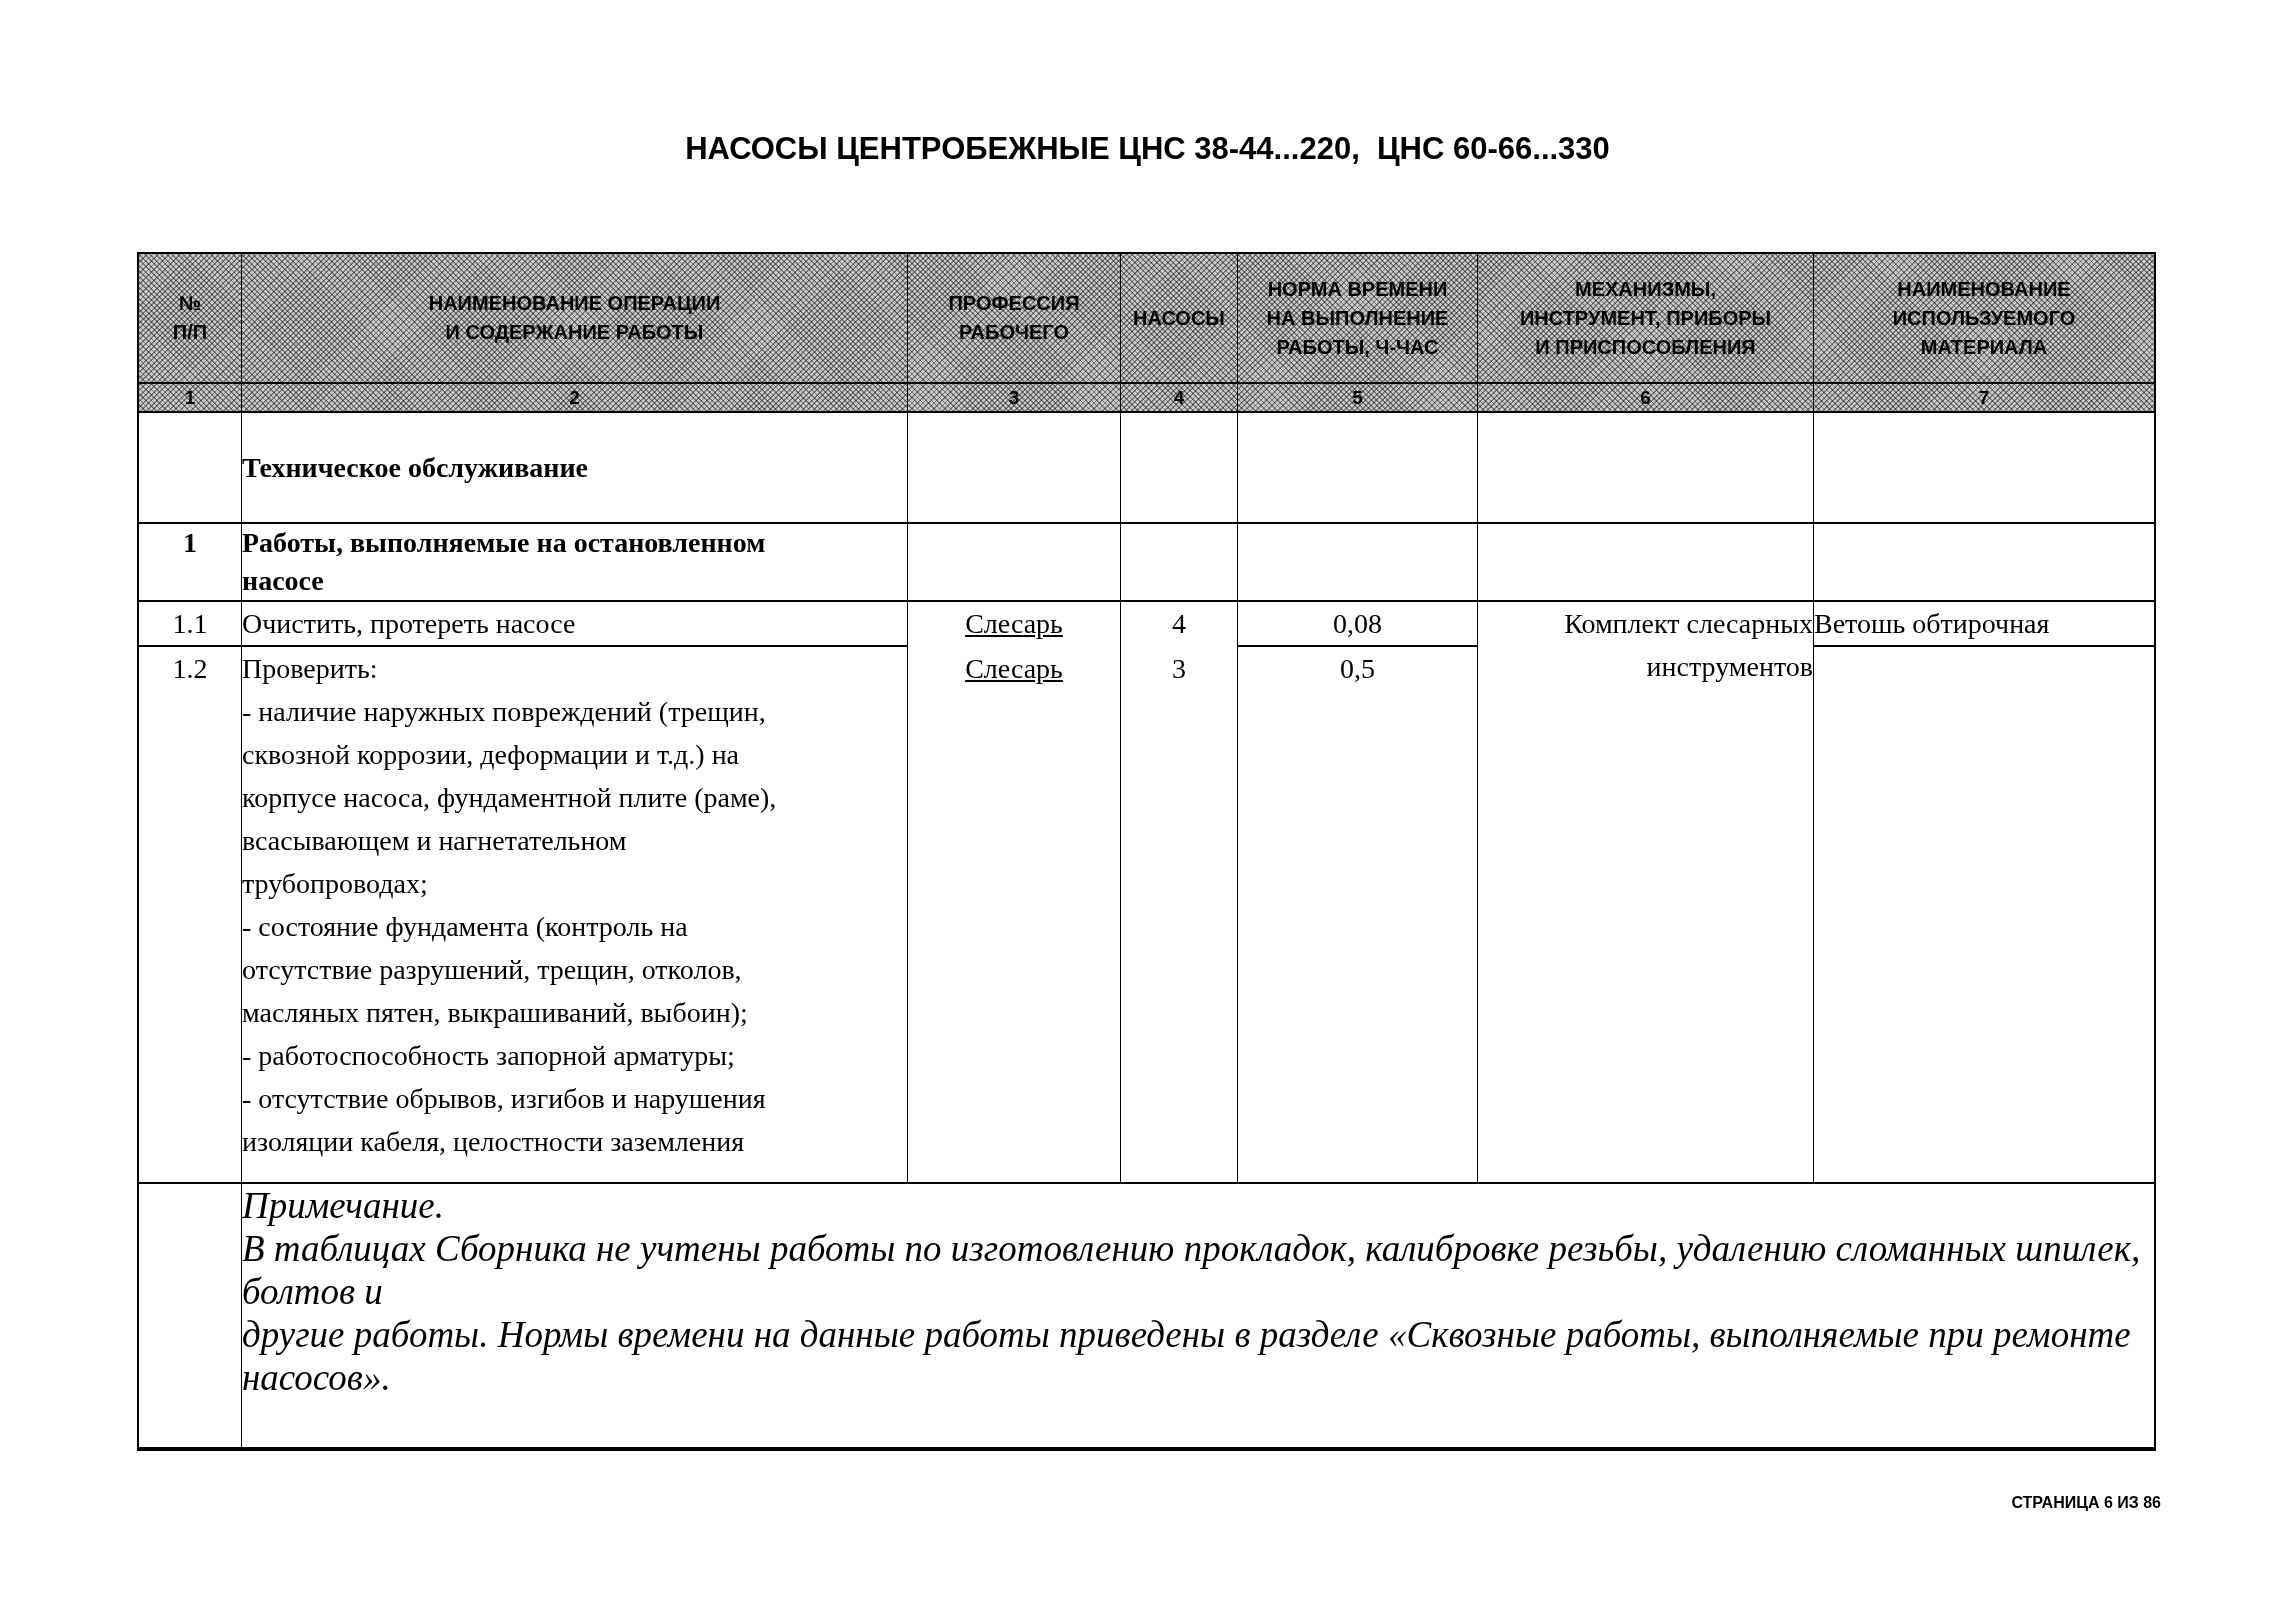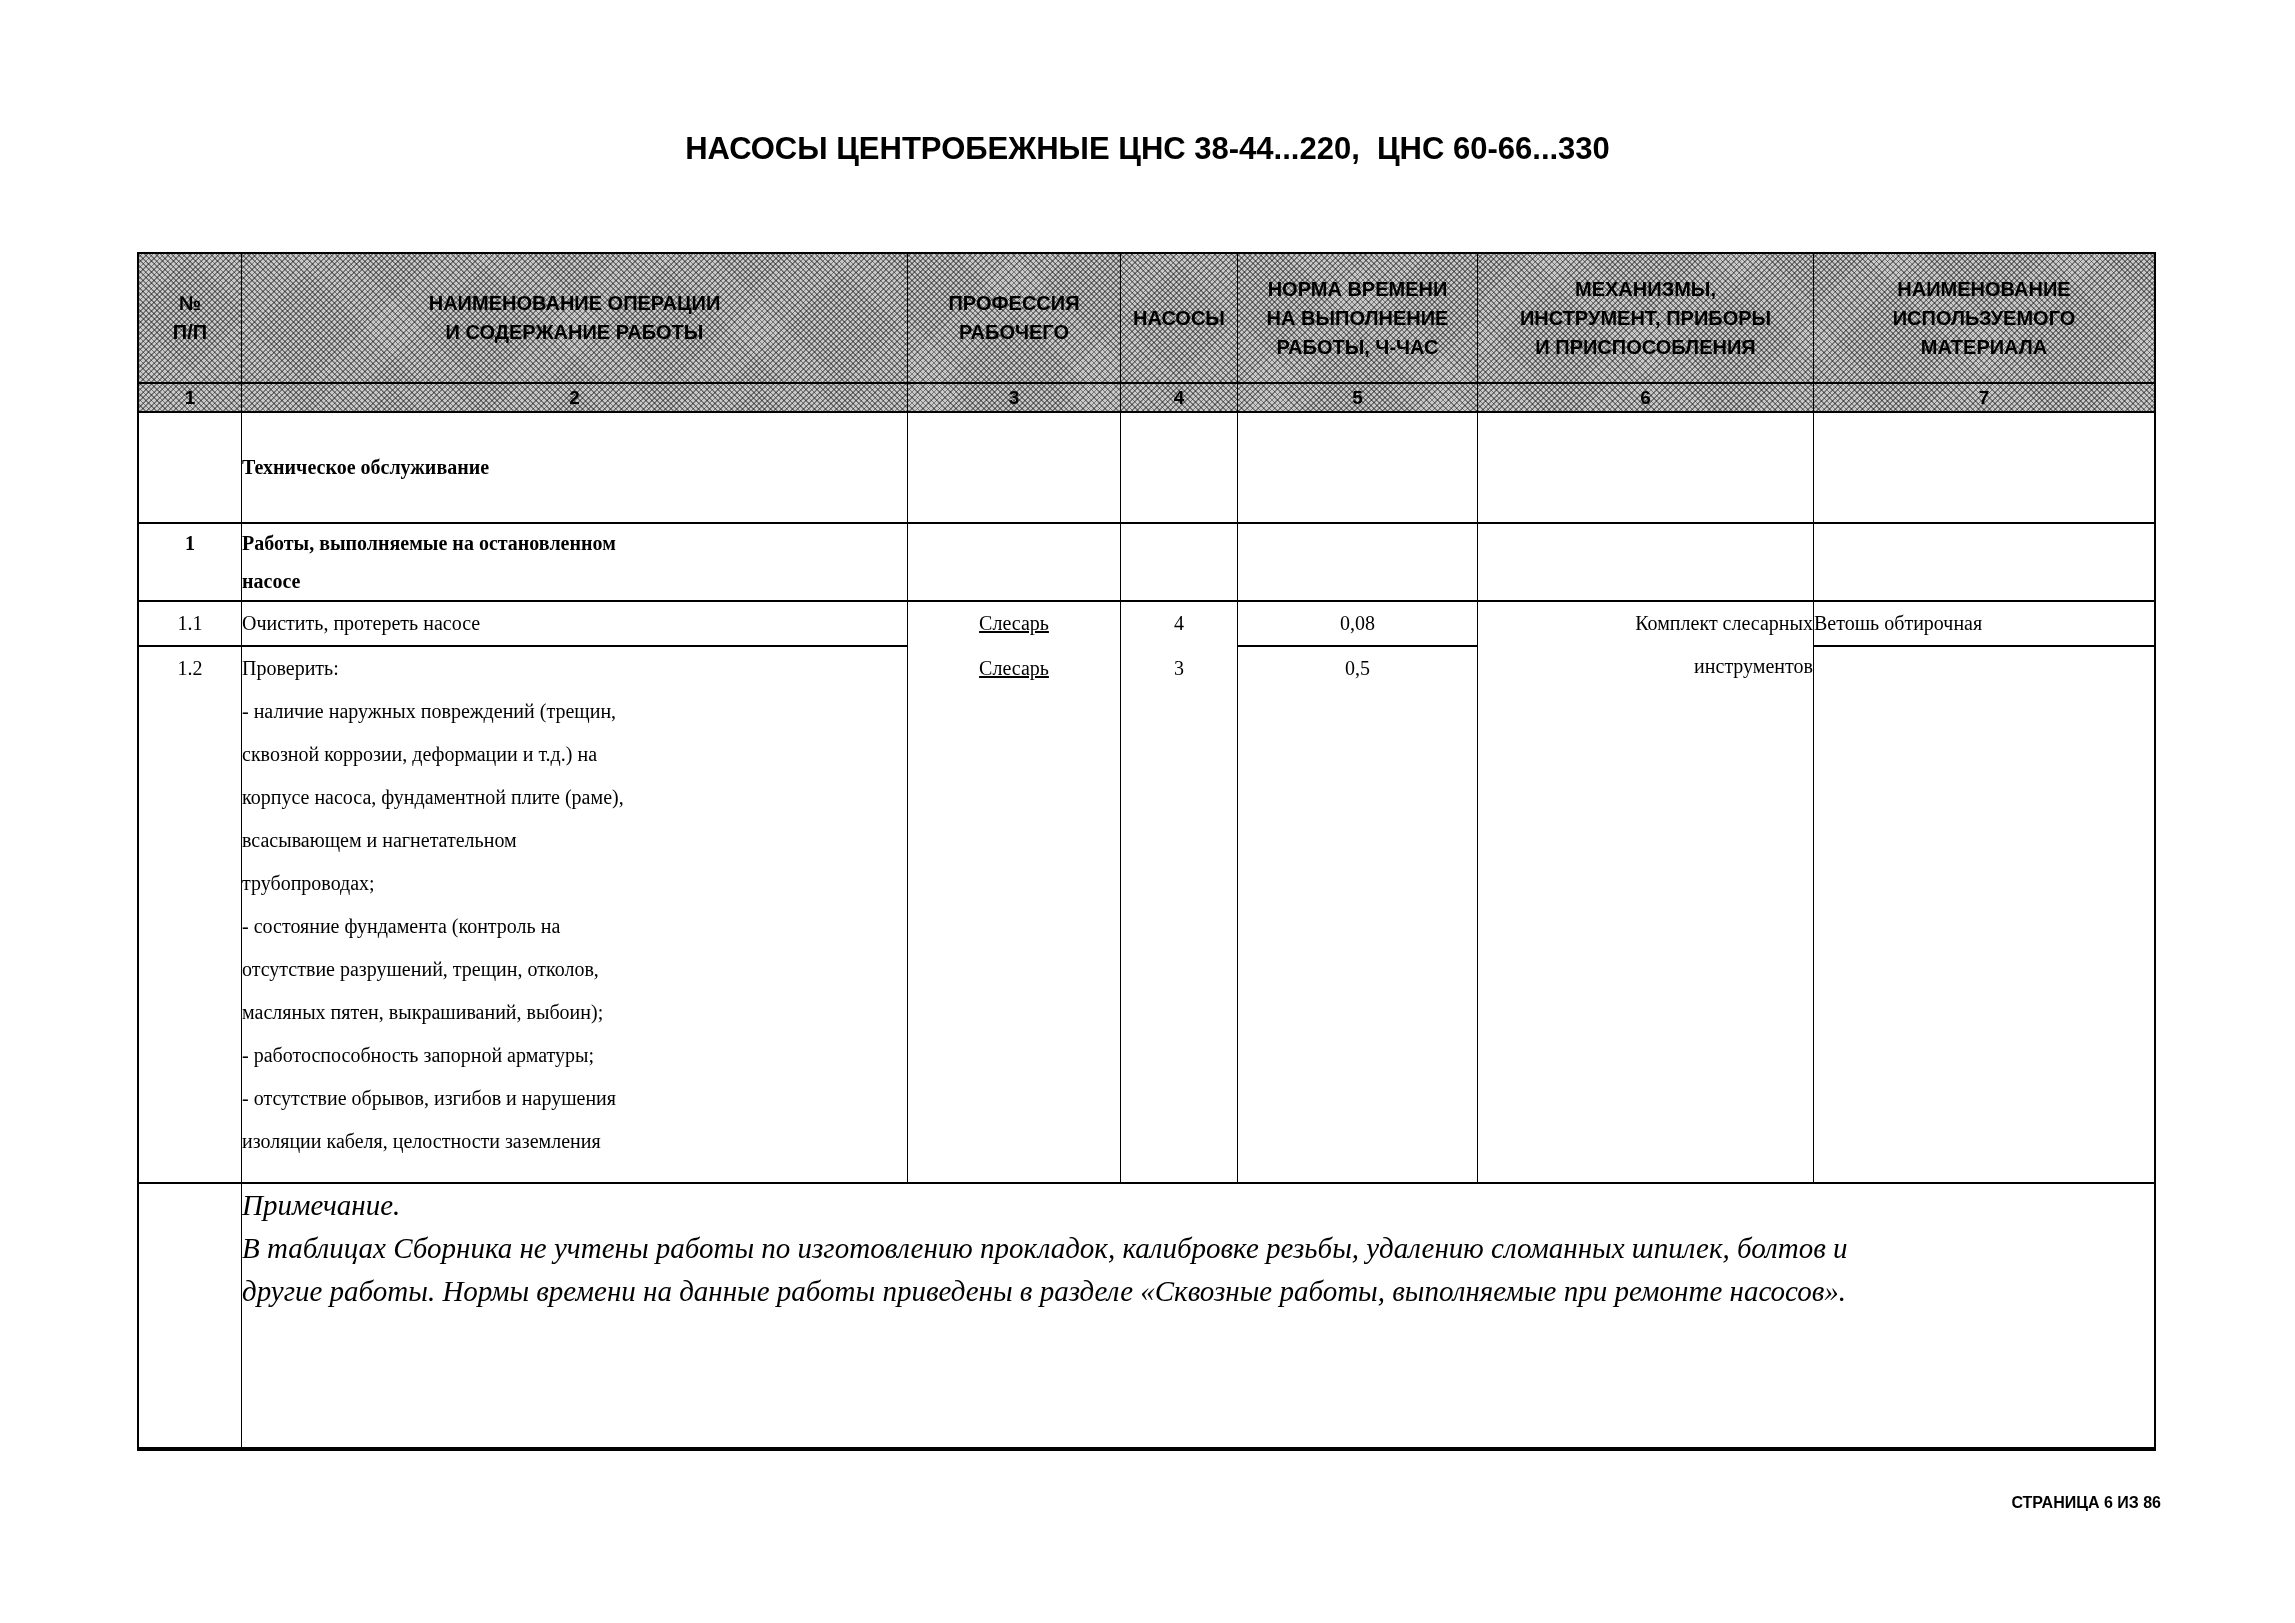--- a/index.html
+++ b/index.html
@@ -84,21 +84,21 @@
     font-family: "Liberation Sans", sans-serif;
     font-weight: bold;
     font-size: 19px;
     text-align: center;
     vertical-align: middle;
     border-bottom-width: 2.6px;
   }
 
   
   .c {
-    font-size: 20px;
+    font-size: 28px;
     line-height: 43px;
     vertical-align: top;
     padding-top: 3.9px;
     white-space: pre-line;
   }
   .cnum   { text-align: center; }
   .cop    { padding-left: 19.6px; padding-right: 13px; text-align: left; }
   .cprof  { padding-left: 14.4px; text-align: center; text-decoration: underline; }
   .cgrade { text-align: center; }
   .ctime  { text-align: center; font-family: Liberation Serif, serif; }
@@ -112,21 +112,21 @@
   }
   .tight { line-height: 38px; padding-top: 7.9px; }
 
   .row12-b { border-bottom-width: 2.6px; }
 
   
   .note-cell {
     vertical-align: top;
     padding: 51px 26px 0 21px;
     font-style: italic;
-    font-size: 29px;
+    font-size: 37px;
     line-height: 43px;
     white-space: pre-line;
     border-bottom: none;
   }
   .note-numcol { border-bottom: none; }
 
   
   .page-footer {
     position: absolute;
     top: 1494px;

